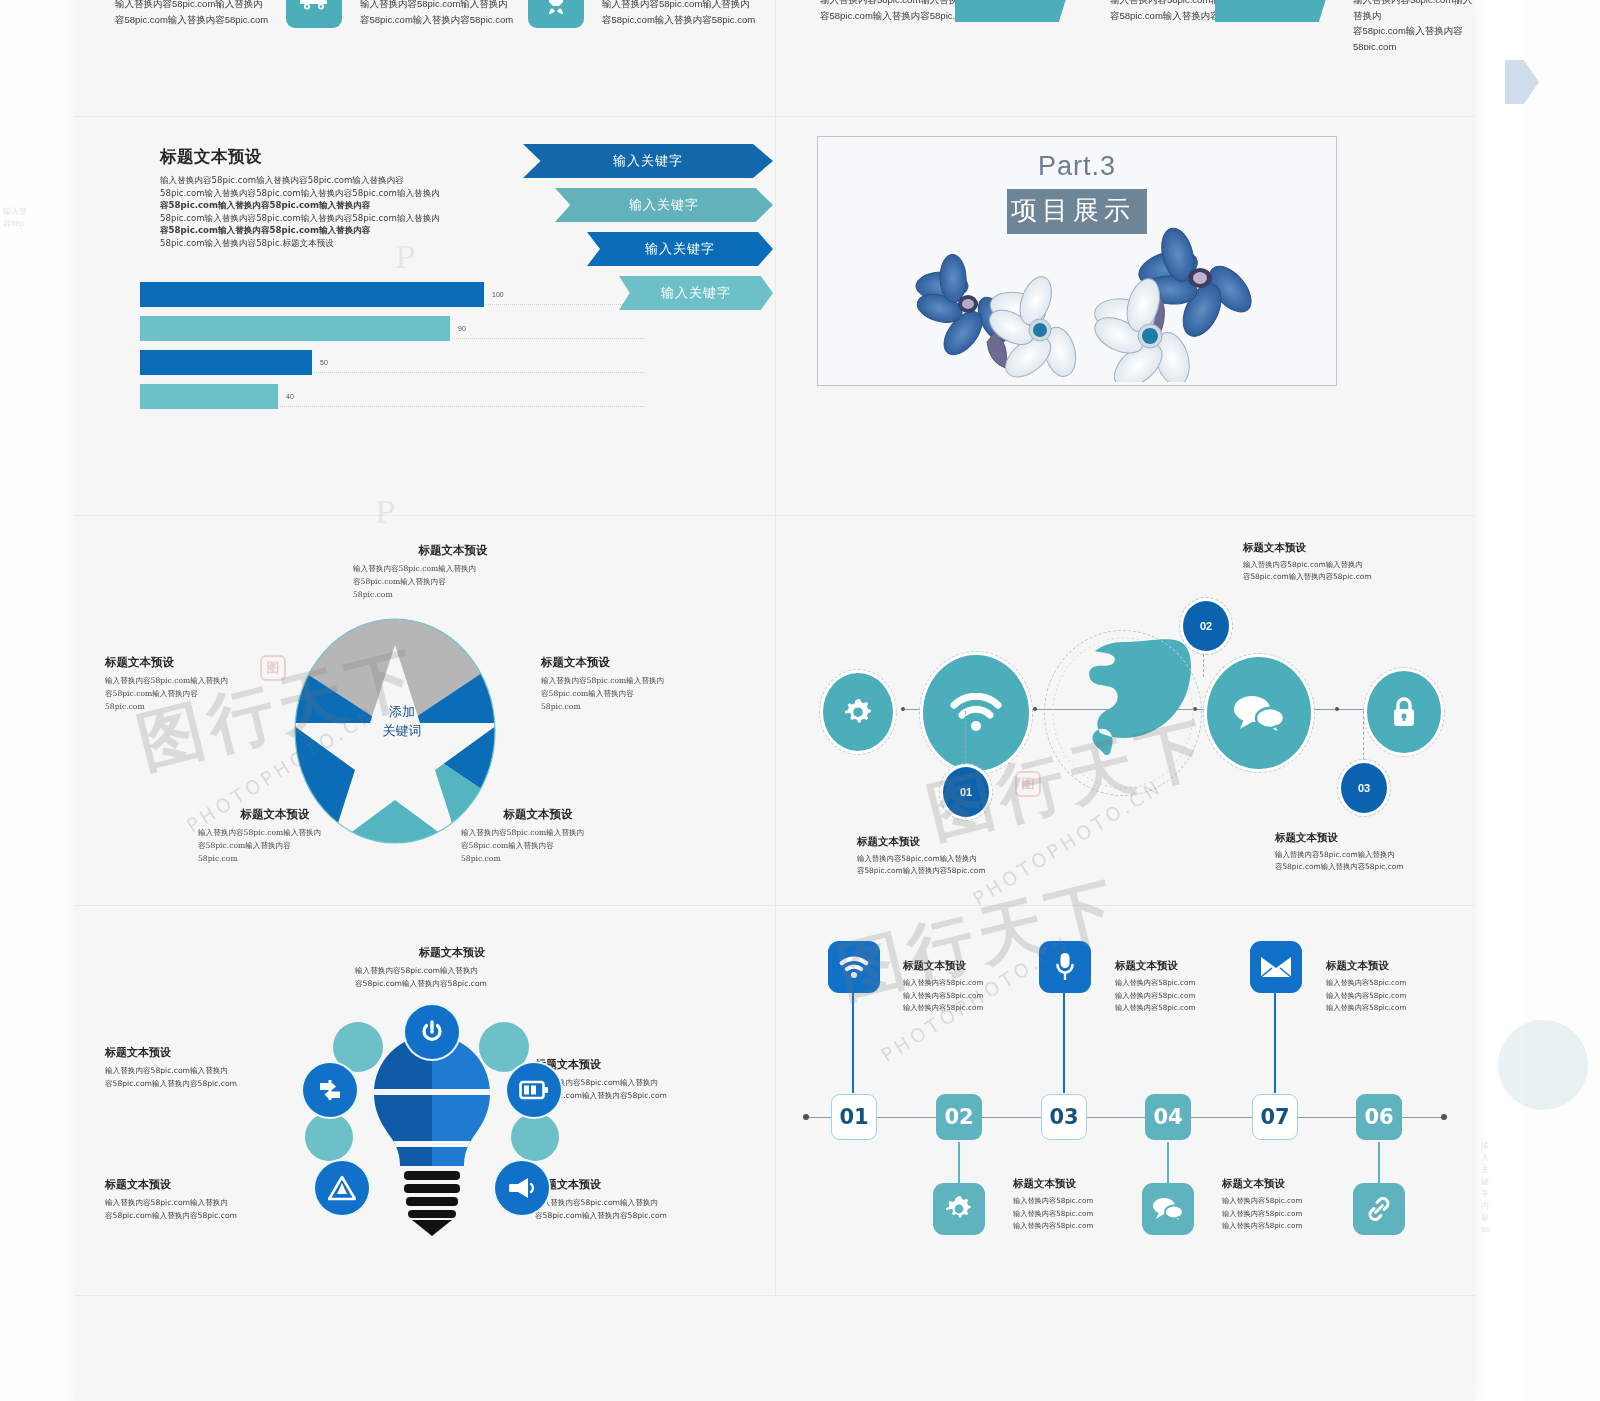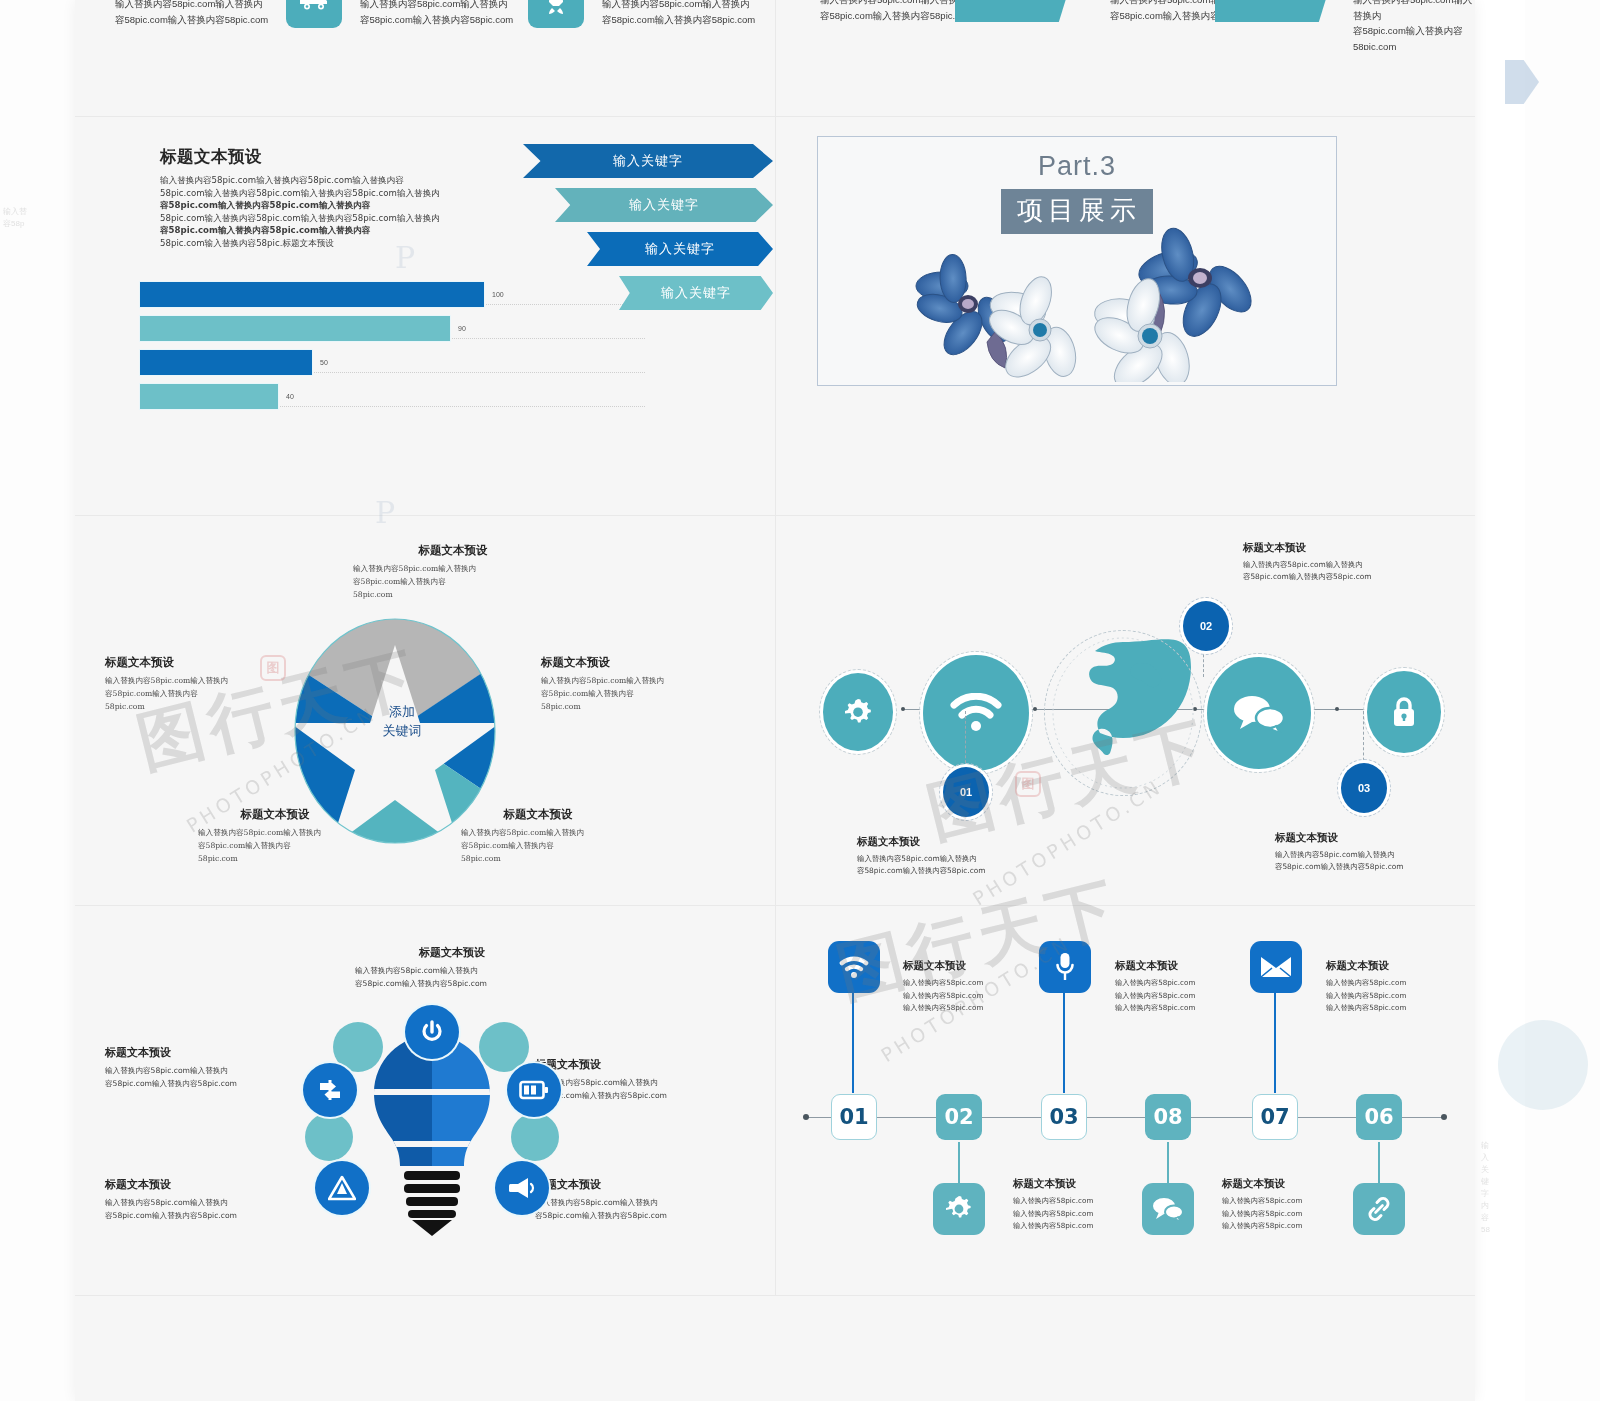--- a/index.html
+++ b/index.html
@@ -59,21 +59,21 @@
     justify-content:center;font-size:13px;letter-spacing:1px;
     font-family:"DejaVu Serif","Liberation Serif",serif;
     clip-path:polygon(0 0, 92% 0, 100% 50%, 92% 100%, 0 100%, 7% 50%);
   }
 
   
   .coverbox{position:absolute;left:42px;top:20px;width:520px;height:250px;border:1px solid #b9c6d6;background:#f7f8f9;}
   .part-no{position:absolute;left:50%;top:14px;transform:translateX(-50%);
            font-size:27px;color:#6e7d8c;letter-spacing:1px;}
   .part-badge{position:absolute;left:50%;top:52px;transform:translateX(-50%);
-           background:#6e8497;color:#fff;font-size:26px;letter-spacing:5px;padding:4px 12px 6px 16px;
+           background:#6e8497;color:#fff;font-size:26px;letter-spacing:5px;padding:4px 12px 6px 4px;
            font-family:"DejaVu Sans","Liberation Sans",sans-serif;}
 
   
   .star-lbl{position:absolute;}
   .star-lbl .h{font-size:11.5px;margin-bottom:5px;}
   .star-lbl .p{font-size:7.6px;line-height:1.7;color:#4a4a4a;
      font-family:"DejaVu Serif","Liberation Serif",serif;}
   .star-center{position:absolute;font-size:13px;color:#1b4e8a;text-align:center;
      font-family:"DejaVu Sans","Liberation Sans",sans-serif;line-height:1.45;}
 
@@ -612,21 +612,21 @@
       <span>03</span>
     </div>
     <div class="tl-txt" style="left:340px;top:54px;">
       <div class="h h-title">标题文本预设</div>
       <div class="p body-sm">输入替换内容58pic.com
 输入替换内容58pic.com
 输入替换内容58pic.com</div>
     </div>
 
     <div class="tl-num even" style="left:370px;top:189px;">
-      <span>08</span>
+      <span>04</span>
     </div>
     <div class="tl-stem" style="left:392px;top:237px;height:42px;background:#5fb3bf;"></div>
     <div class="tl-ico teal" style="left:367px;top:278px;">
       <svg width="32" height="24" viewBox="0 0 32 24">
           <ellipse cx="12" cy="9" rx="11" ry="8" fill="#fff"></ellipse>
           <path fill="#fff" d="M7 15l-3 7 8-5z"></path>
           <ellipse cx="22" cy="15" rx="9" ry="6.5" fill="#fff" stroke="#5fb3bf" stroke-width="2"></ellipse>
           <path fill="#fff" stroke="#5fb3bf" stroke-width="1.6" d="M26 20l3 4.5-6.5-2.5z"></path>
         </svg>
     </div>

